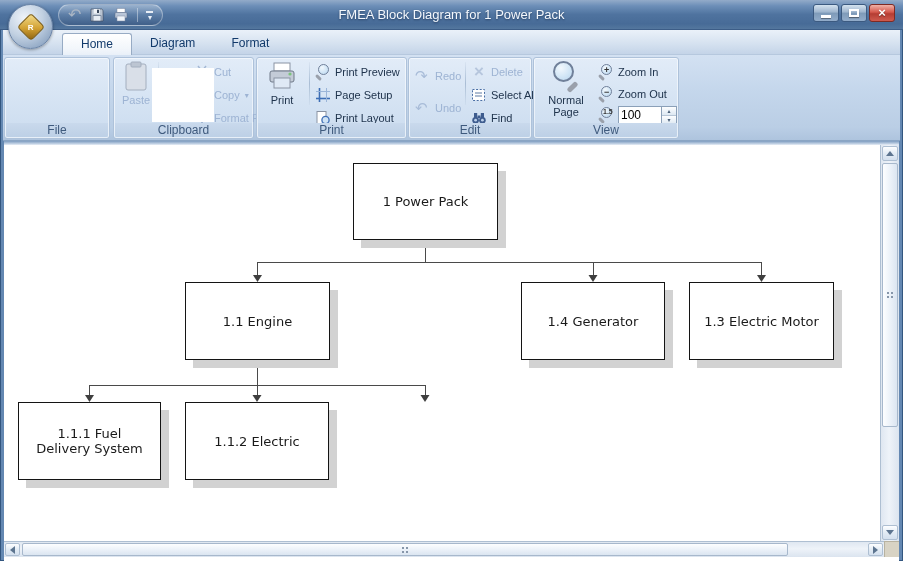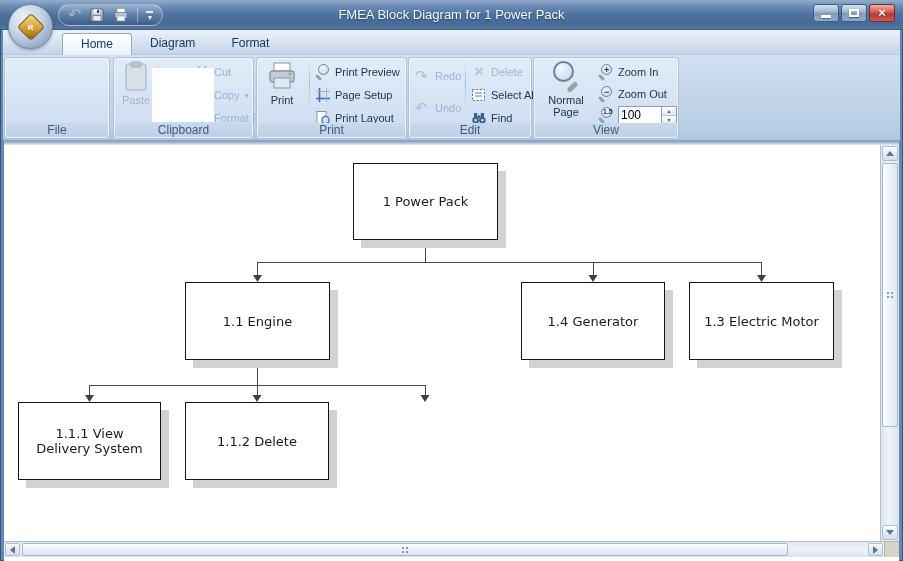--- a/index.html
+++ b/index.html
@@ -368,22 +368,22 @@
           <polygon points="81,250 90,250 85.5,257"></polygon>
           <polygon points="248.5,250 257.5,250 253,257"></polygon>
           <polygon points="416.5,250 425.5,250 421,257"></polygon>
         </g>
       </svg>
 
       <div class="node" style="left:349px;top:18px;width:145px;height:77px">1 Power Pack</div>
       <div class="node" style="left:181px;top:137px;width:145px;height:78px">1.1 Engine</div>
       <div class="node" style="left:517px;top:137px;width:144px;height:78px">1.4 Generator</div>
       <div class="node" style="left:685px;top:137px;width:145px;height:78px">1.3 Electric Motor</div>
-      <div class="node" style="left:14px;top:257px;width:143px;height:78px">1.1.1 View Delivery System</div>
-      <div class="node" style="left:181px;top:257px;width:144px;height:78px">1.1.2 Delete</div>
+      <div class="node" style="left:14px;top:257px;width:143px;height:78px">1.1.1 Fuel Delivery System</div>
+      <div class="node" style="left:181px;top:257px;width:144px;height:78px">1.1.2 Electric</div>
     </div>
 
     <div class="vscroll">
       <div class="sb-btn" style="left:1px;top:1px;width:16px;height:15px">
           <span class="tri tri-up"></span>
         </div>
       <div class="sb-thumb" style="left:1px;top:18px;width:16px;height:264px">
           <span class="grip"></span>
         </div>
       <div class="sb-btn" style="left:1px;bottom:1px;width:16px;height:15px">

